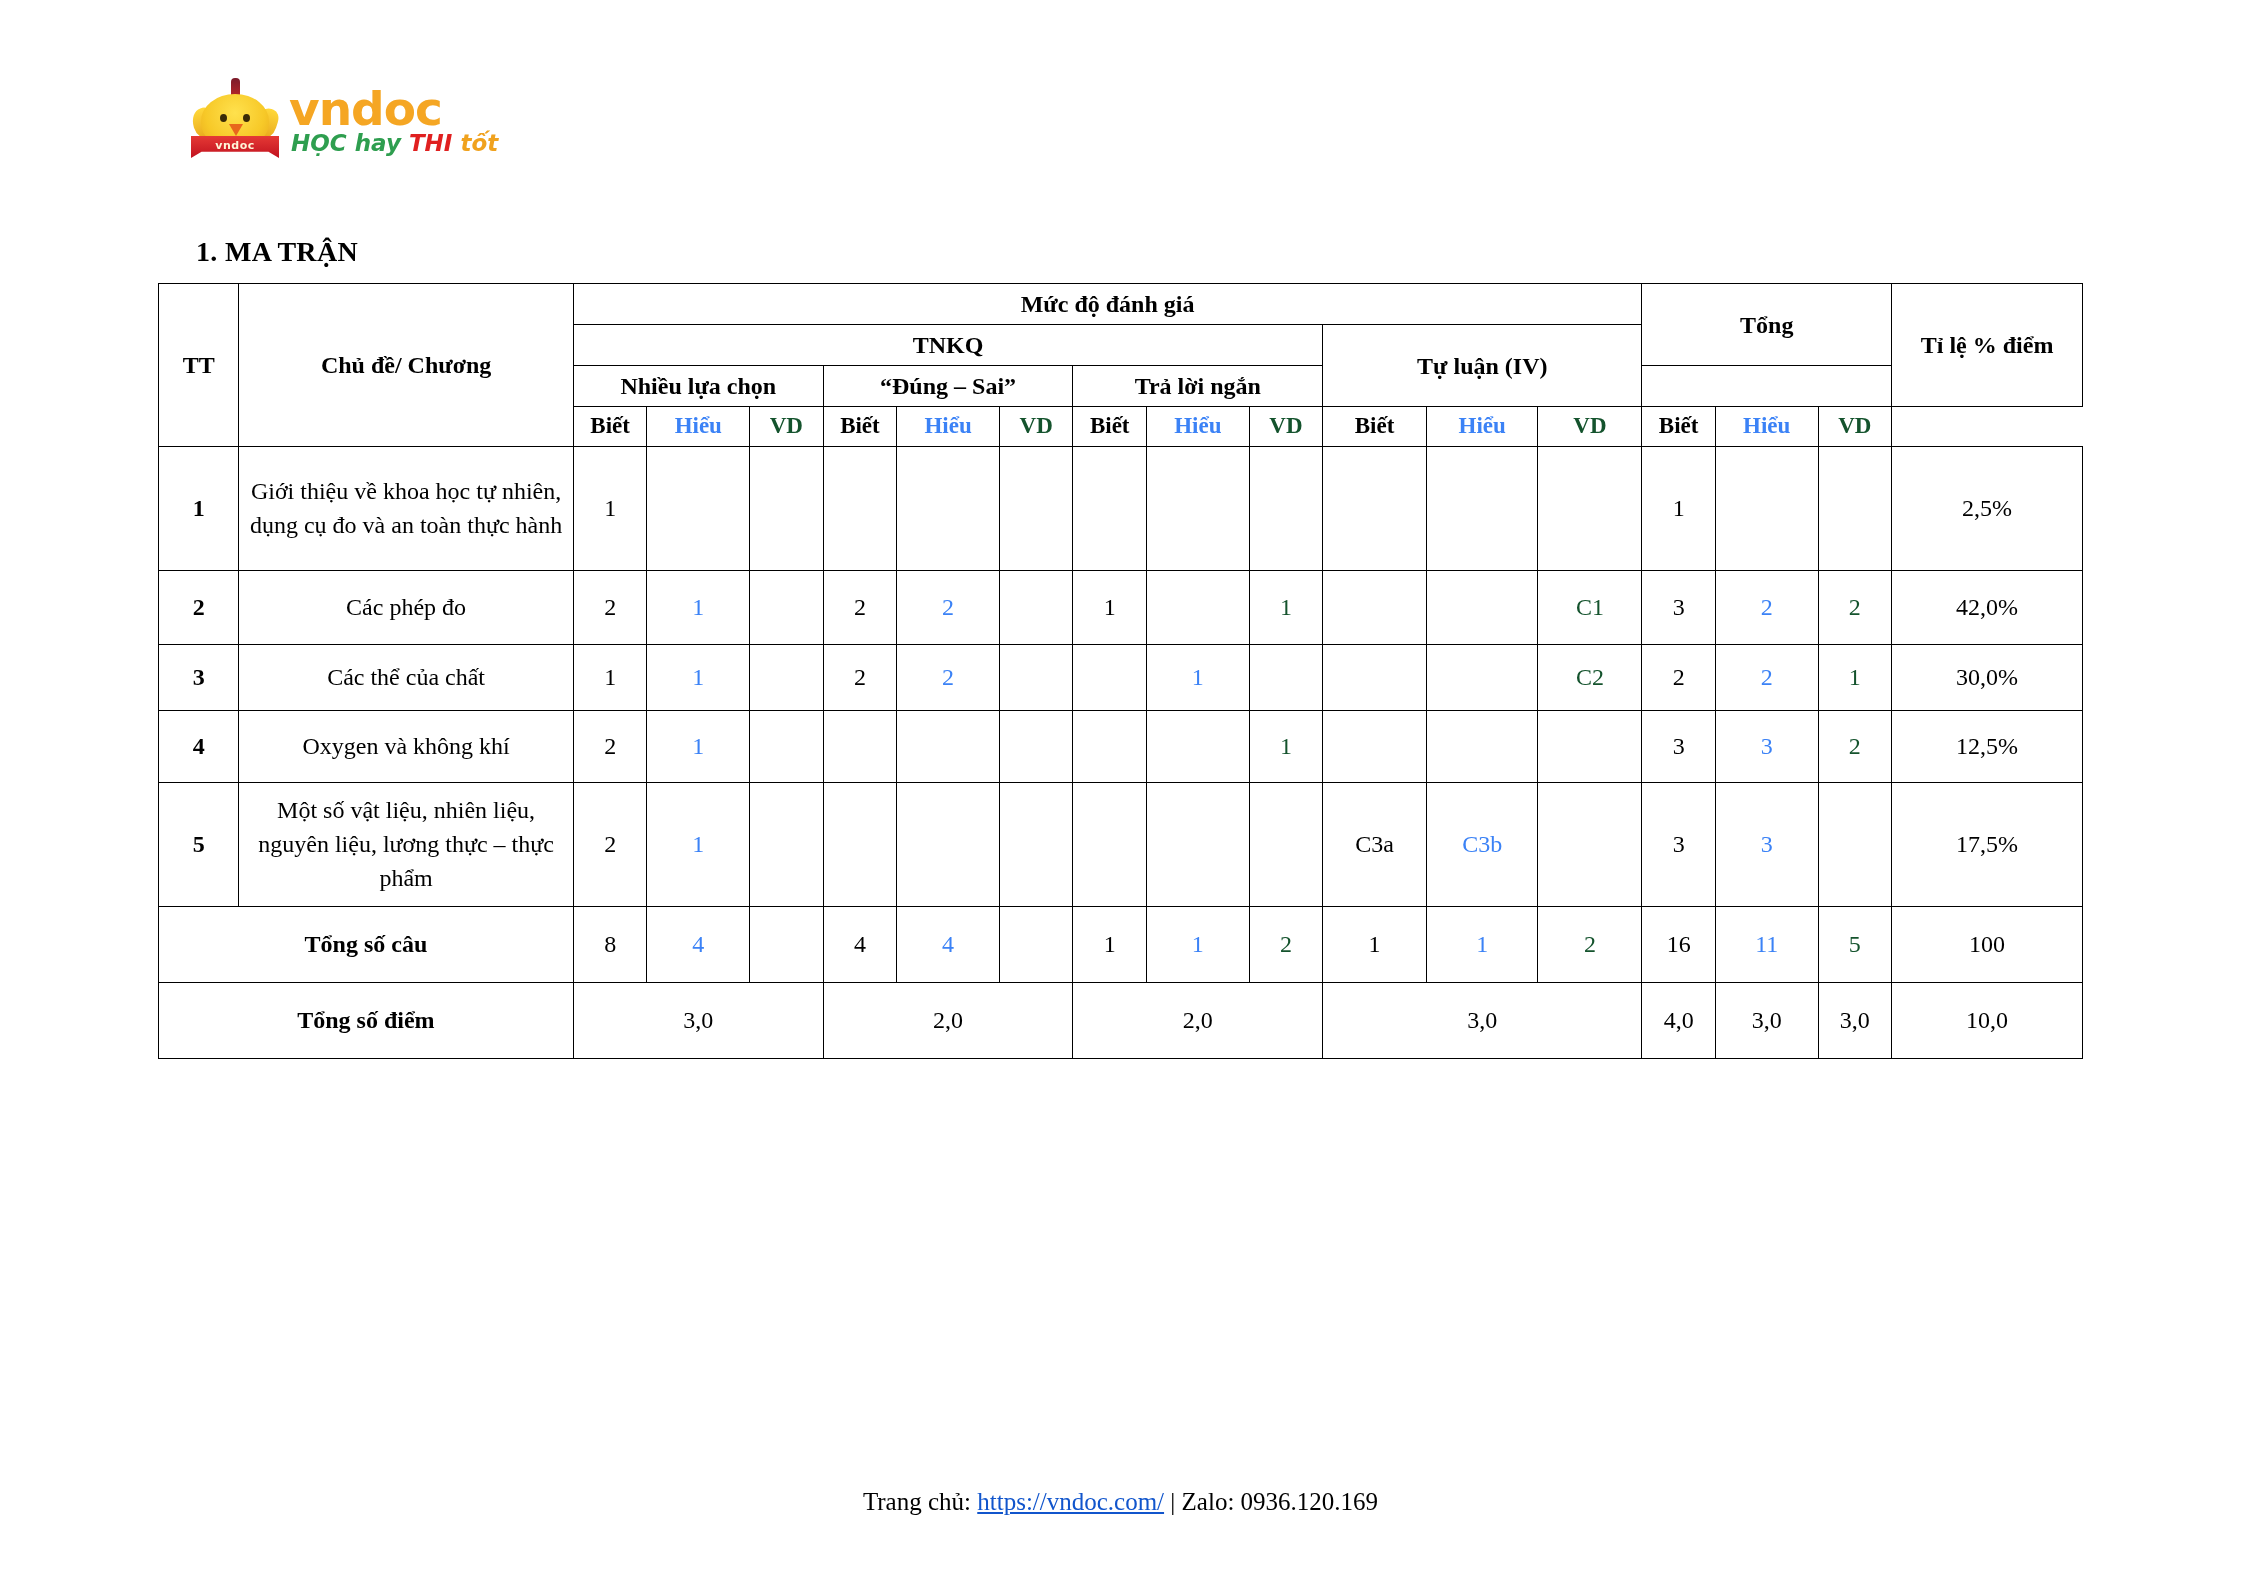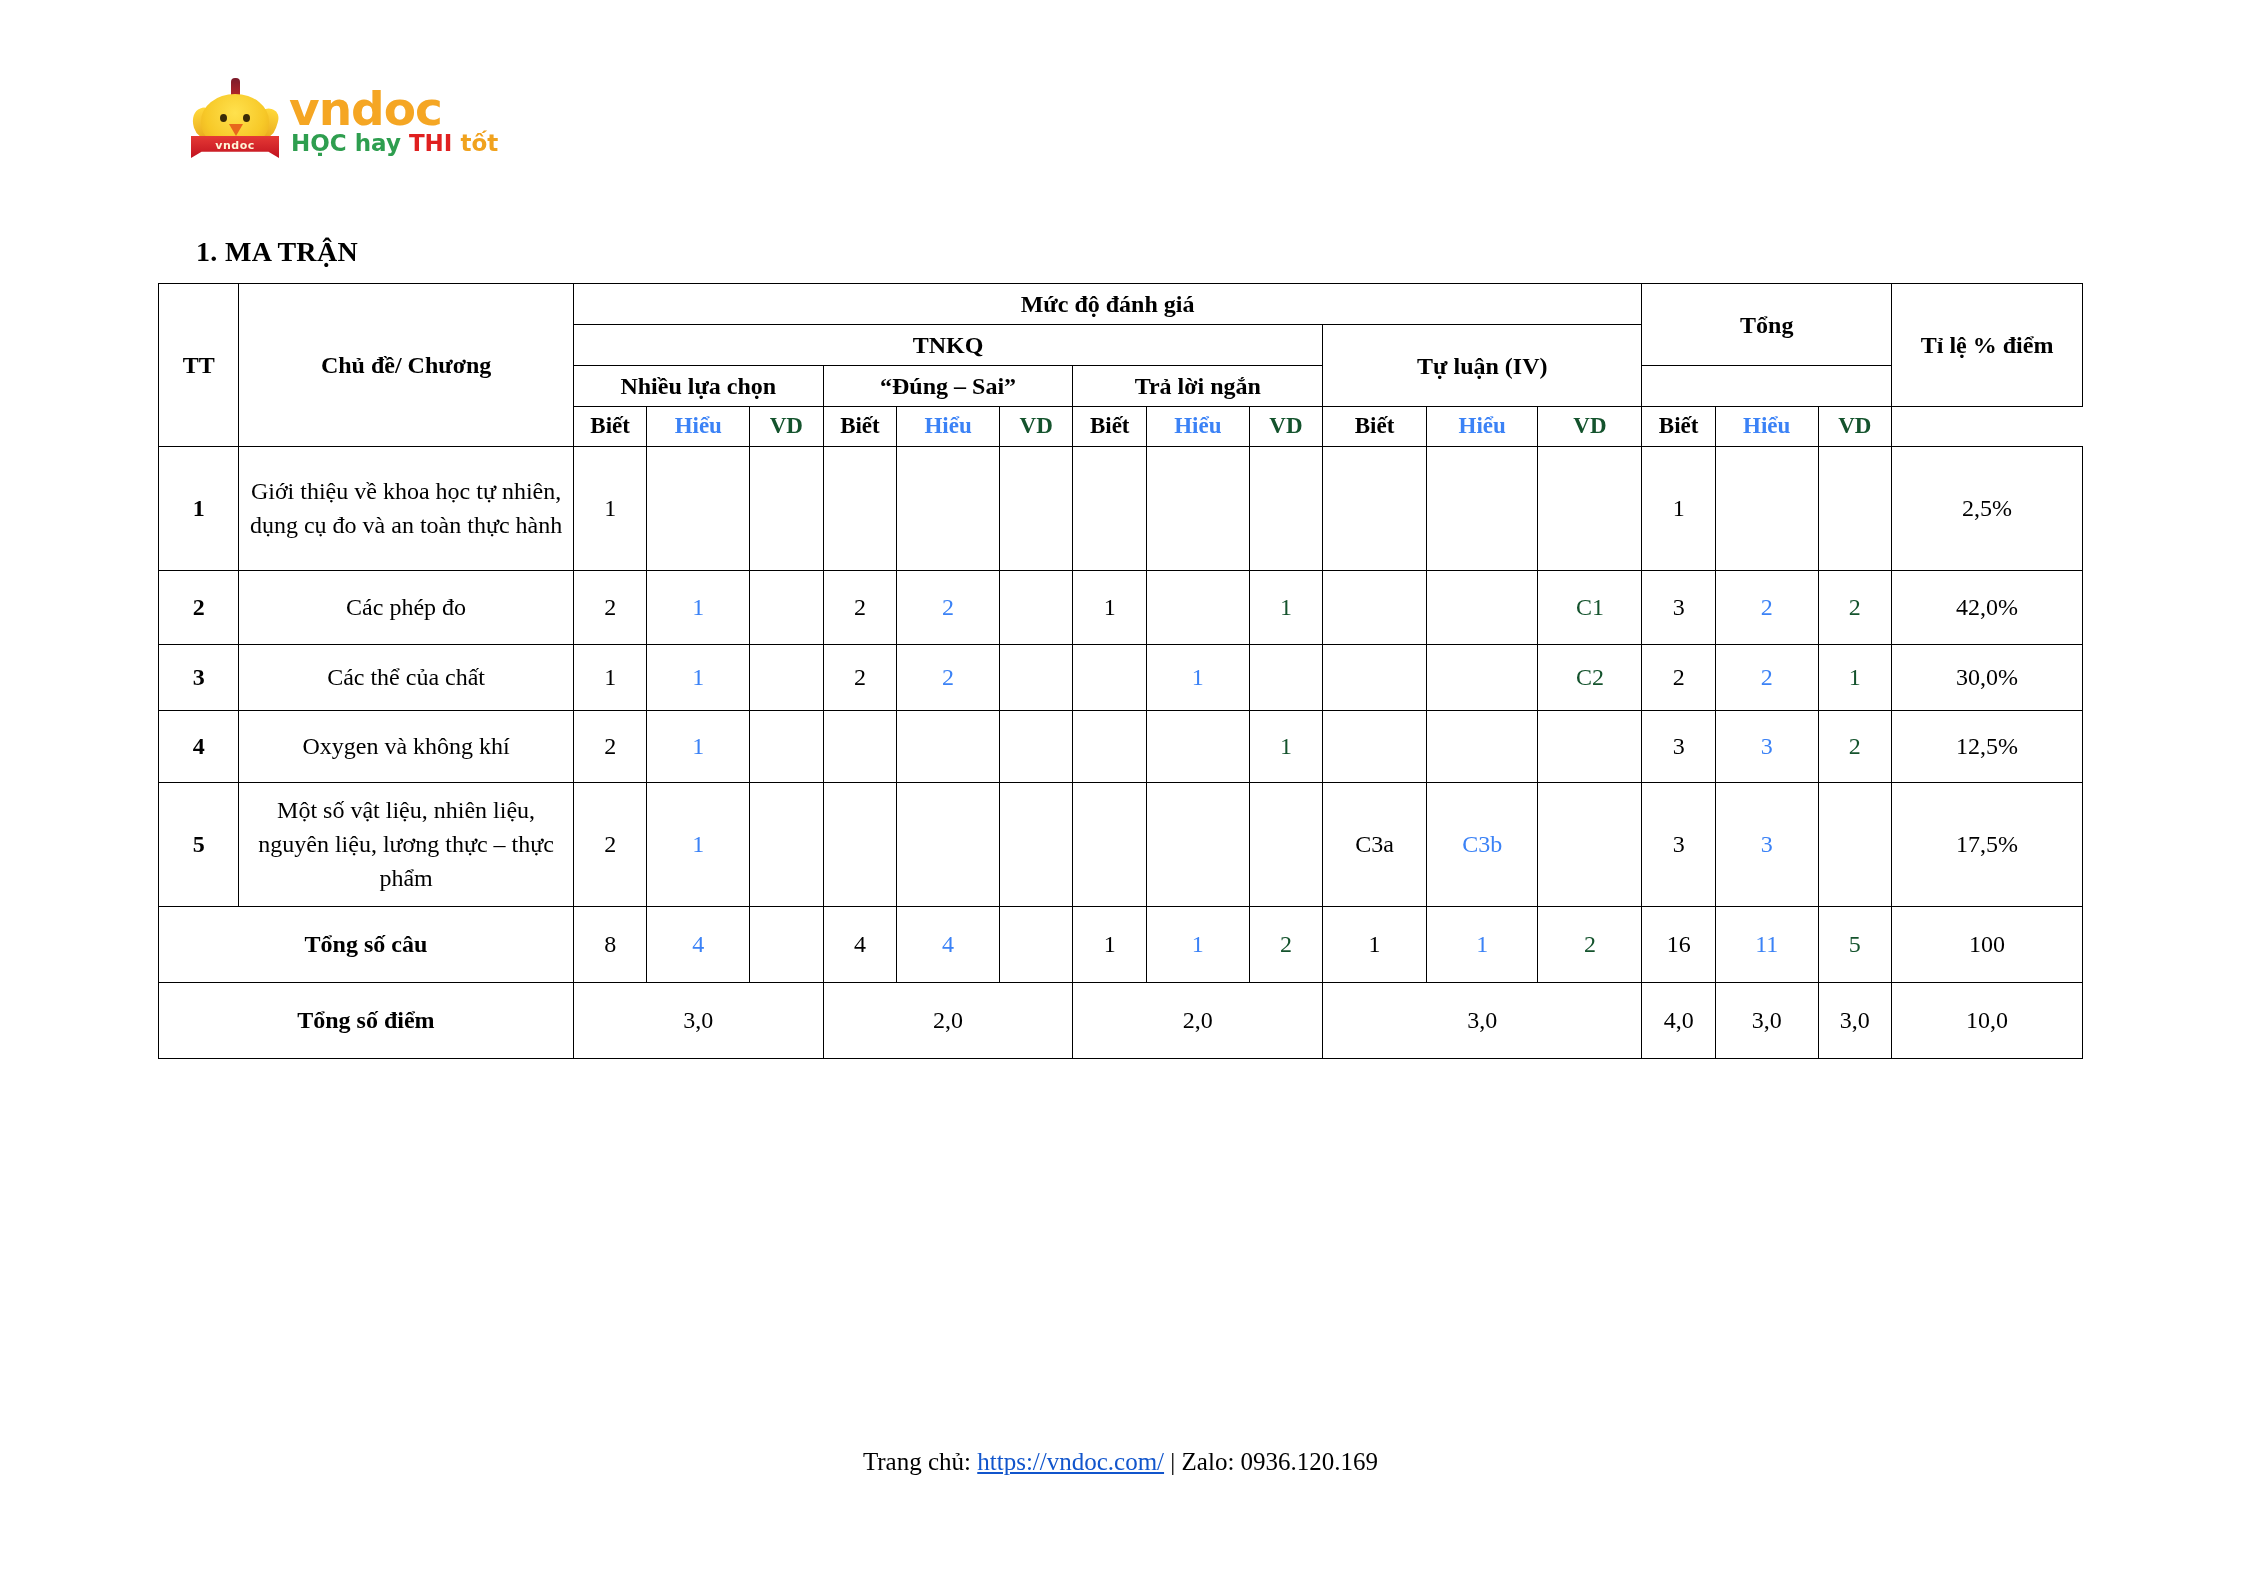--- a/index.html
+++ b/index.html
@@ -105,20 +105,21 @@
     color: #f5a623;
     letter-spacing: -1px;
   }
   .wordmark .tagline {
     font-family: "DejaVu Sans", sans-serif;
     font-size: 23px;
     font-weight: bold;
     margin-top: 0;
     margin-left: 2px;
     white-space: nowrap;
+    font-style: italic;
   }
   .tagline .g { color: #2e9e4f; }
   .tagline .r { color: #e02020; }
   .tagline .o { color: #f0a21e; }
 
   
   .section-title {
     position: absolute;
     left: 196px;
     top: 236px;
@@ -153,21 +154,21 @@
   .lvl { font-size: 23px; }
   .c-know { color: #000000; }
   .c-under { color: #3b82f6; }
   .c-apply { color: #14532d; }
   .bold { font-weight: bold; }
 
   
   .footer {
     position: absolute;
     left: 0;
-    top: 1448px;
+    top: 1488px;
     width: 2241px;
     text-align: center;
     font-size: 25px;
   }
   .footer a {
     color: #1155cc;
     text-decoration: underline;
   }
 </style>
 </head>

